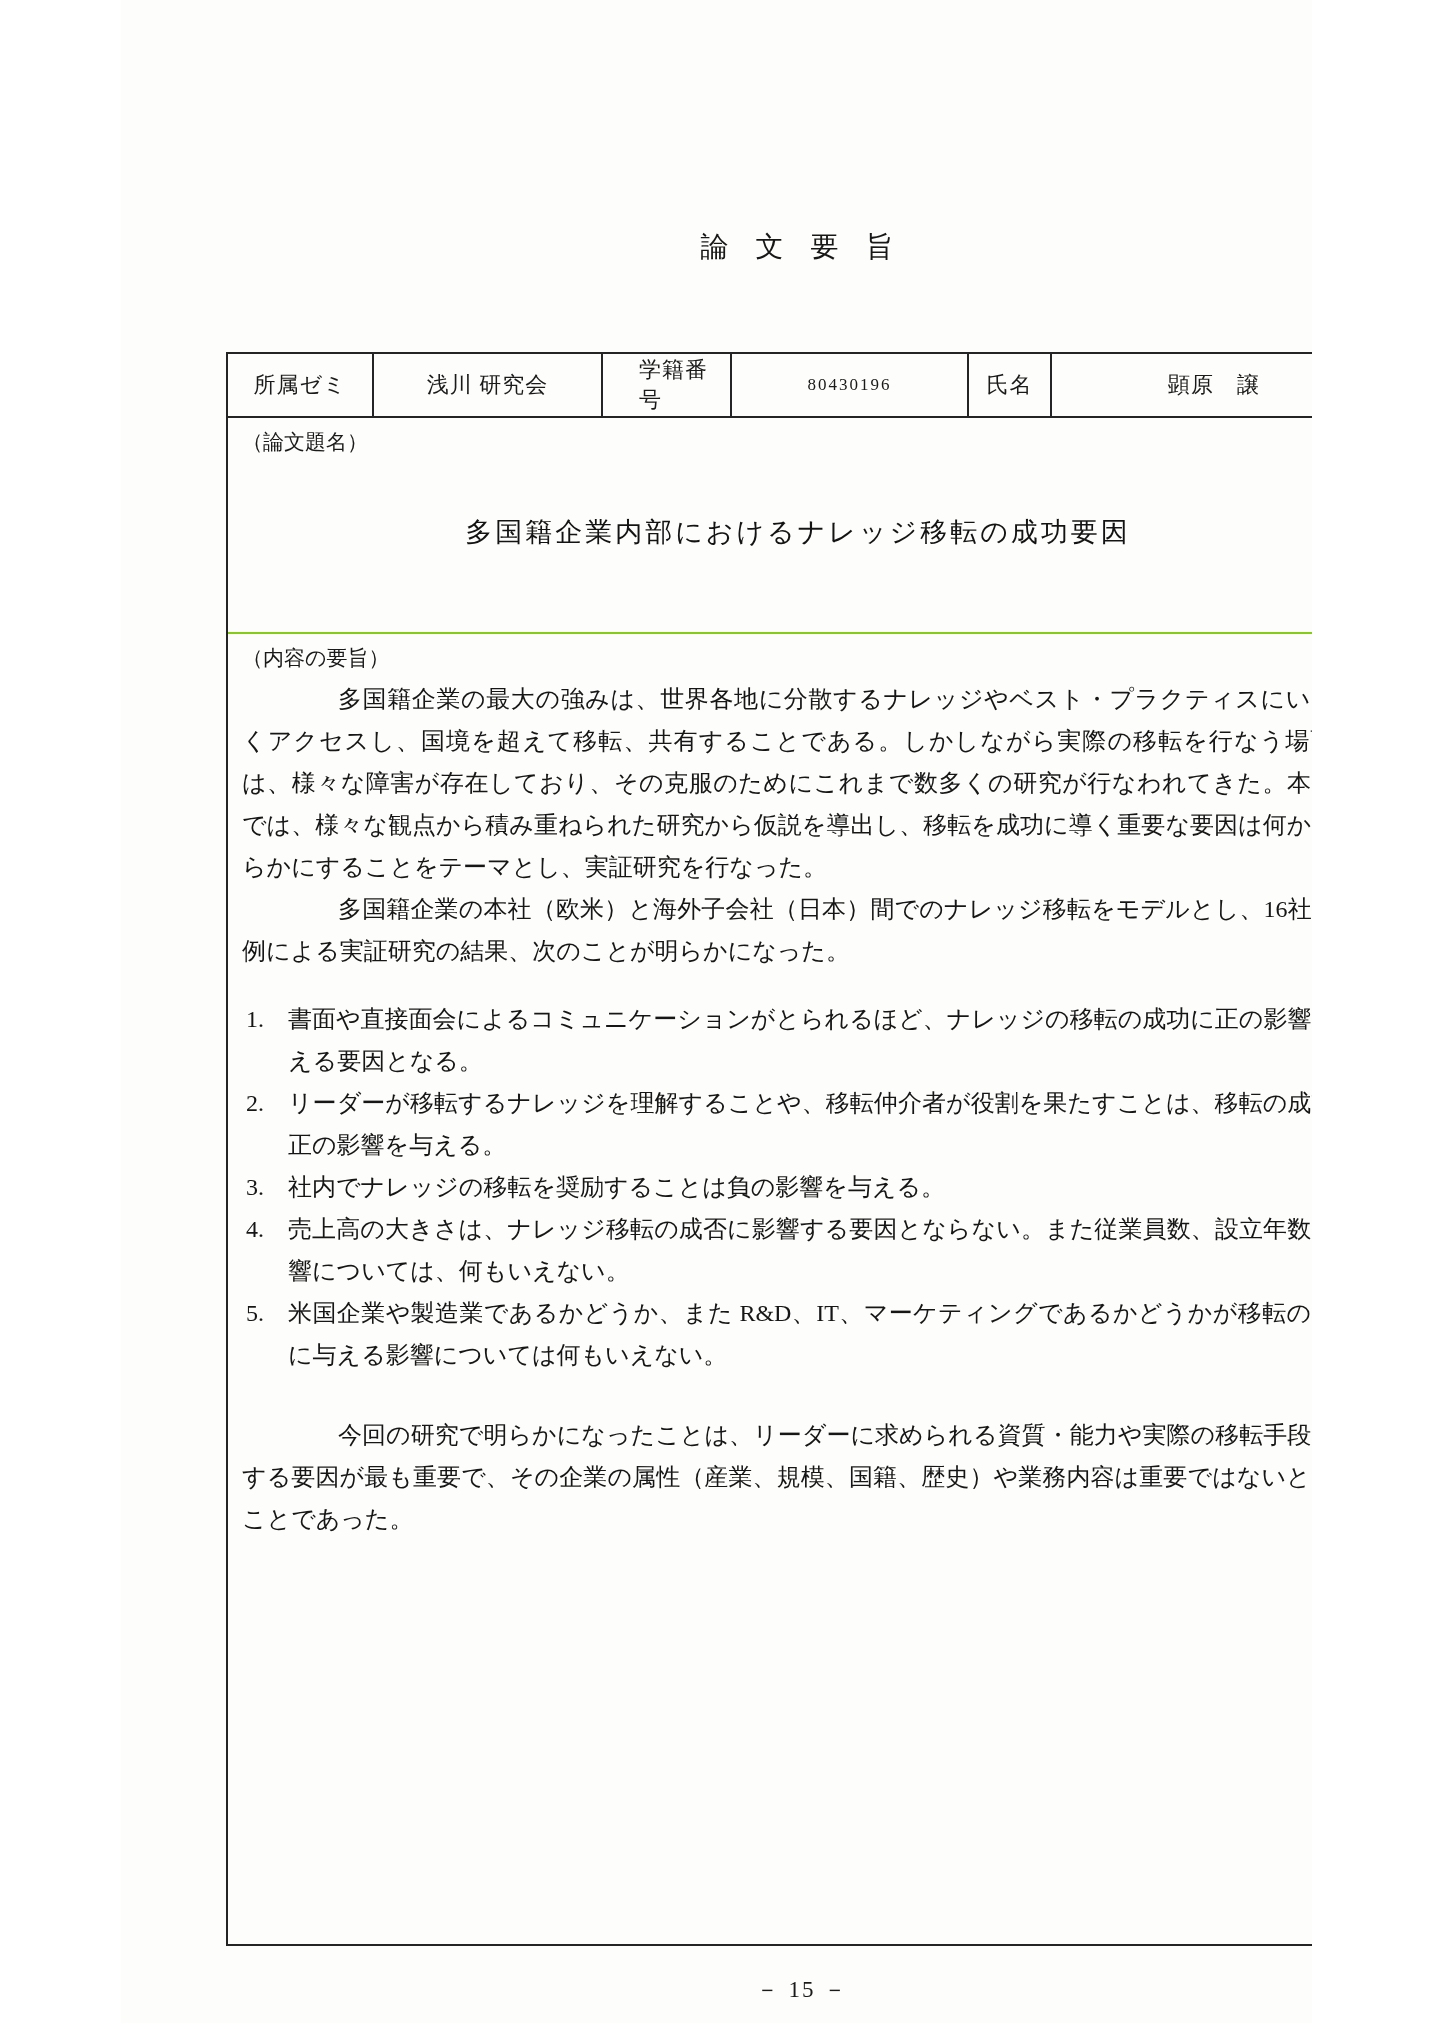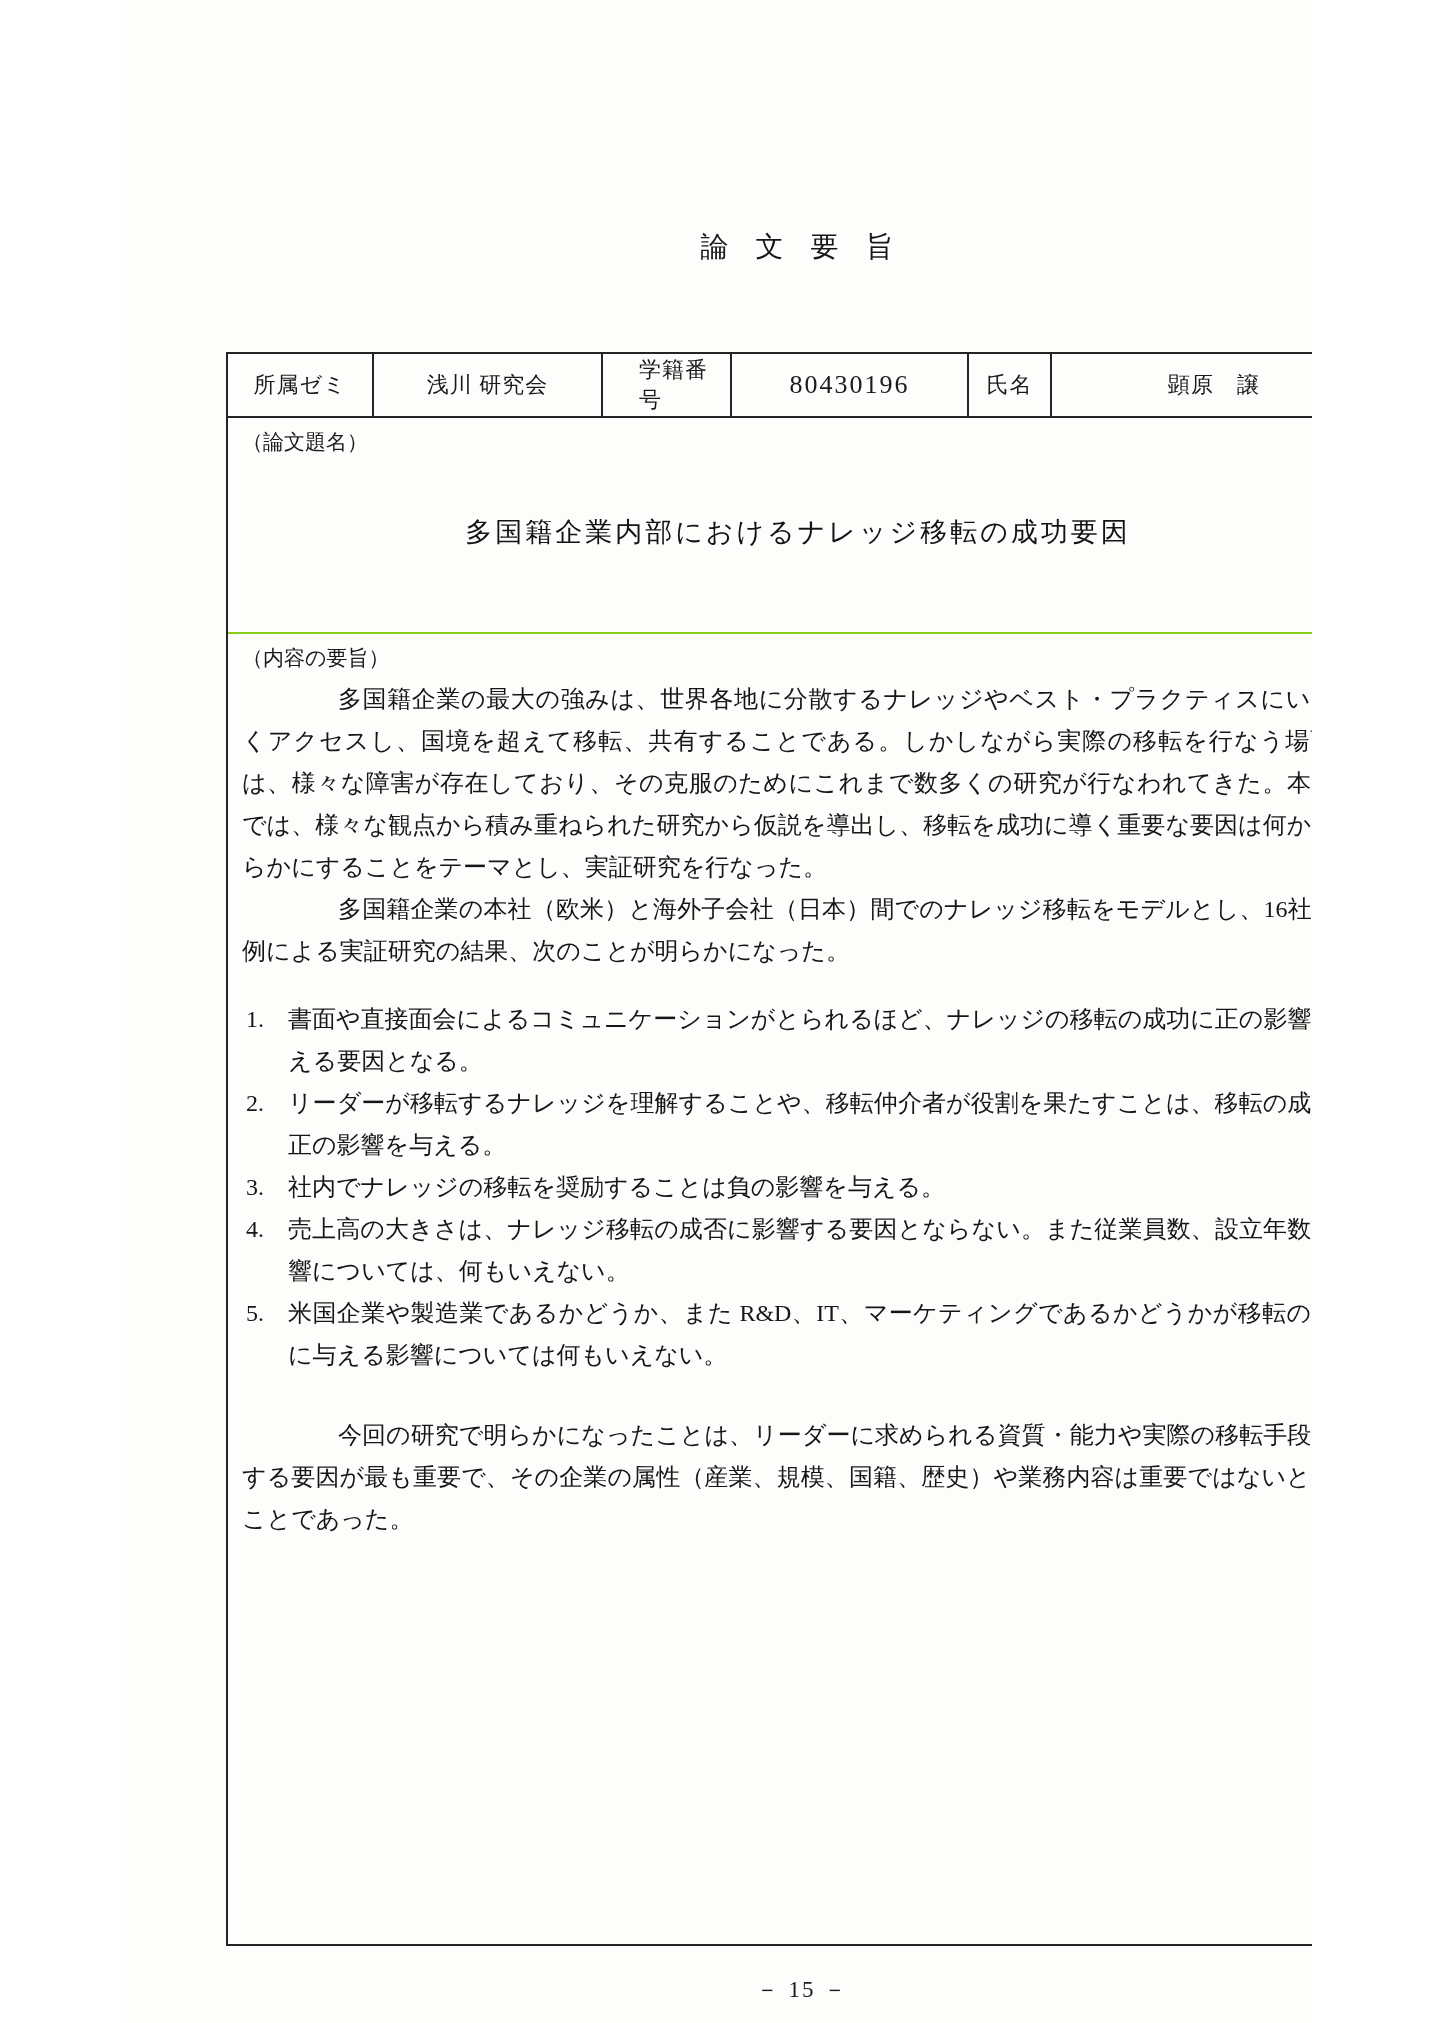--- a/index.html
+++ b/index.html
@@ -46,21 +46,21 @@
     justify-content: center;
     border-right: 2px solid #242424;
     font-size: 22px;
     letter-spacing: 1px;
     color: #1a1a1a;
   }
   .cell:last-child { border-right: none; }
   .c1 { flex: 0 0 146px; }
   .c2 { flex: 0 0 229px; }
   .c3 { flex: 0 0 129px; padding-left: 36px; }
-  .c4 { flex: 0 0 237px; font-size: 26px; letter-spacing: 2px; }
+  .c4 { flex: 0 0 237px; font-size: 17px; letter-spacing: 2px; }
   .c5 { flex: 0 0 83px; }
   .c6 { flex: 1 1 auto; }
   .row2 {
     position: relative;
     height: 216px;
     border-bottom: 2px solid #84cc16;
     padding-left: 25px;
   }
   .box-label {
     position: absolute;

